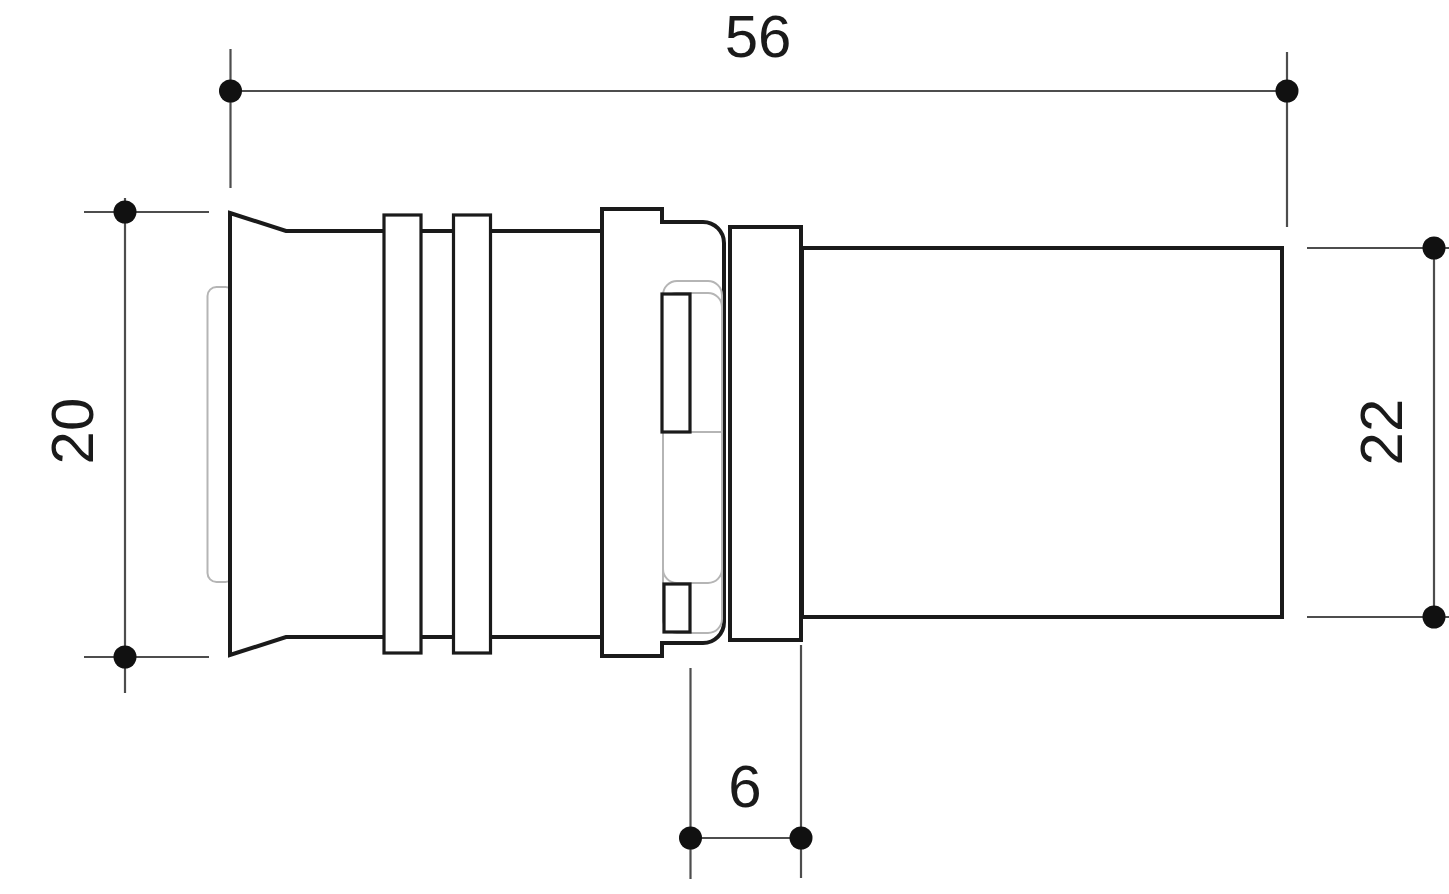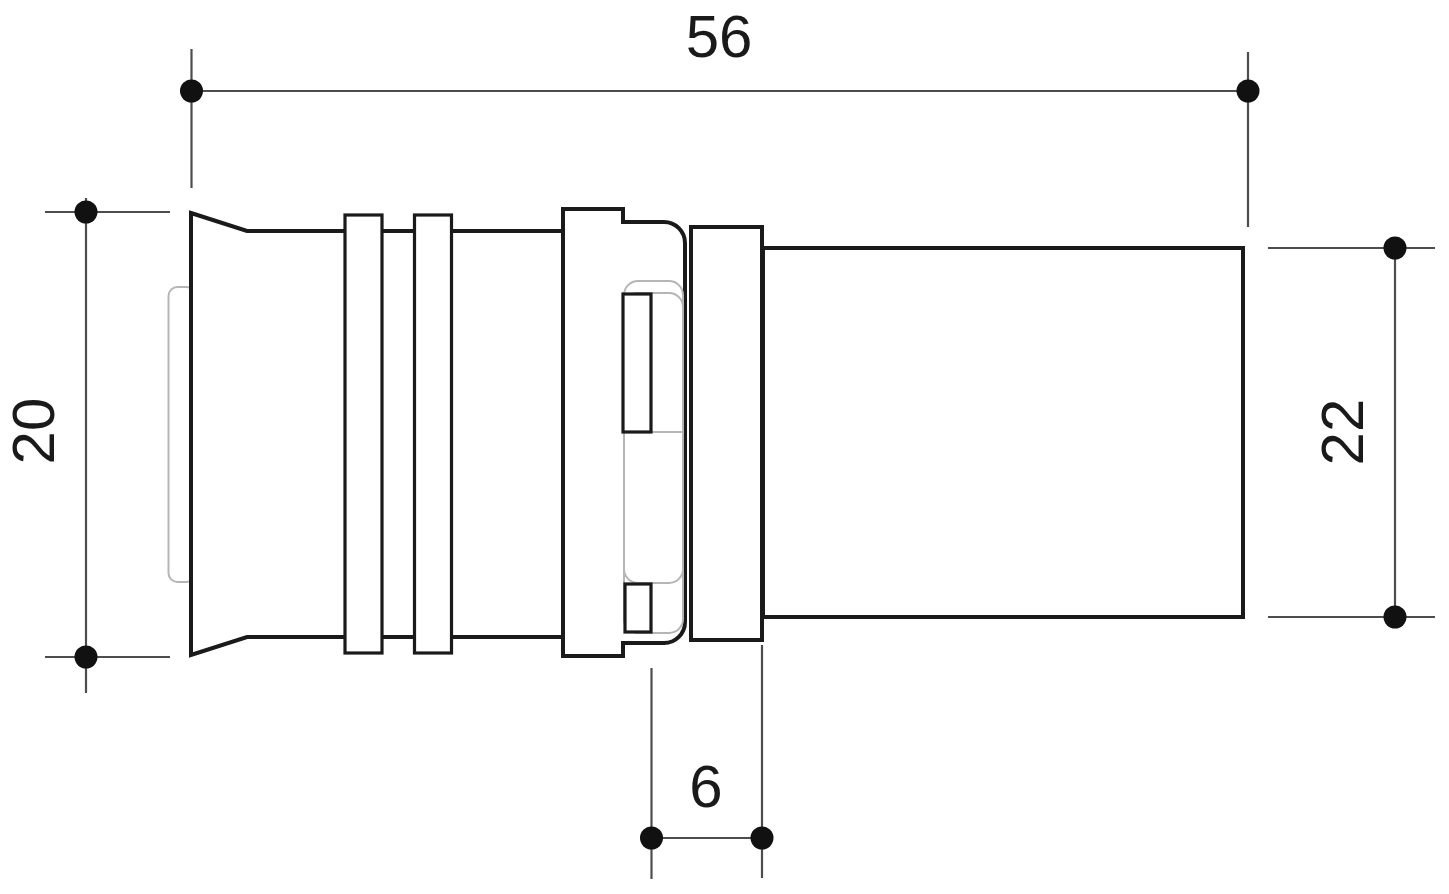--- a/index.html
+++ b/index.html
@@ -9,20 +9,21 @@
     height: 894px;
     background: var(--background, #ffffff);
     font-family: "Liberation Sans", sans-serif;
     overflow: hidden;
   }
   #drawing-stage {
     position: relative;
     width: 1217px;
     height: 894px;
     background: var(--background, #ffffff);
+    margin-left: 39px;
   }
   svg { display: block; }
 
   .outline {
     fill: #ffffff;
     stroke: var(--outline, #1a1a1a);
     stroke-width: 4;
     stroke-linejoin: miter;
   }
   .outline-thin {

